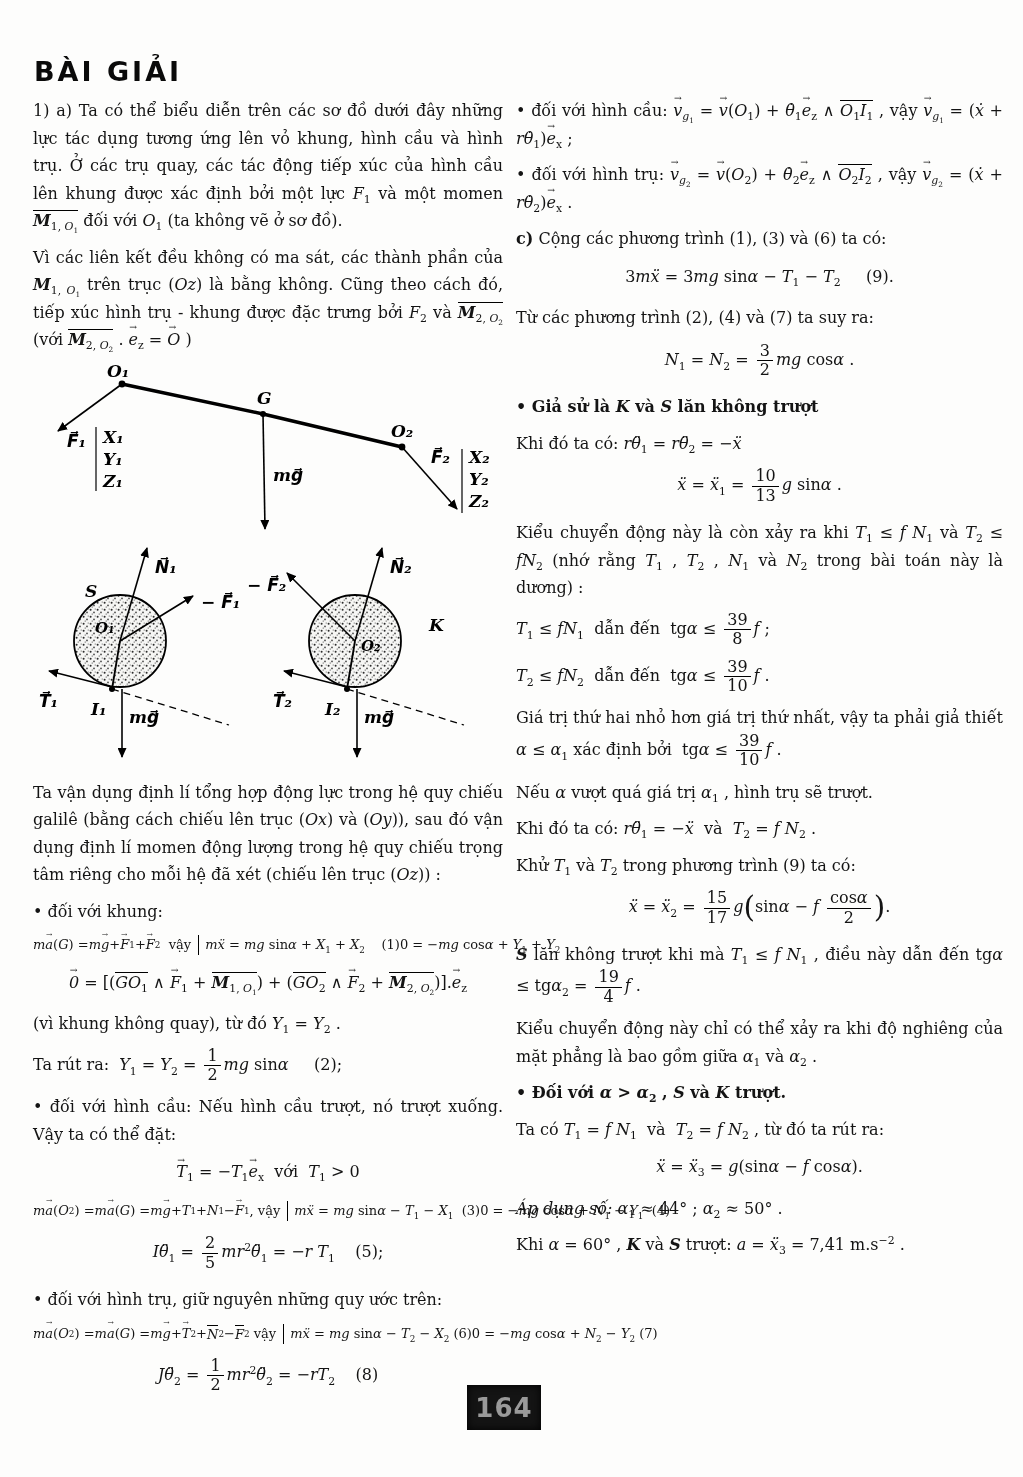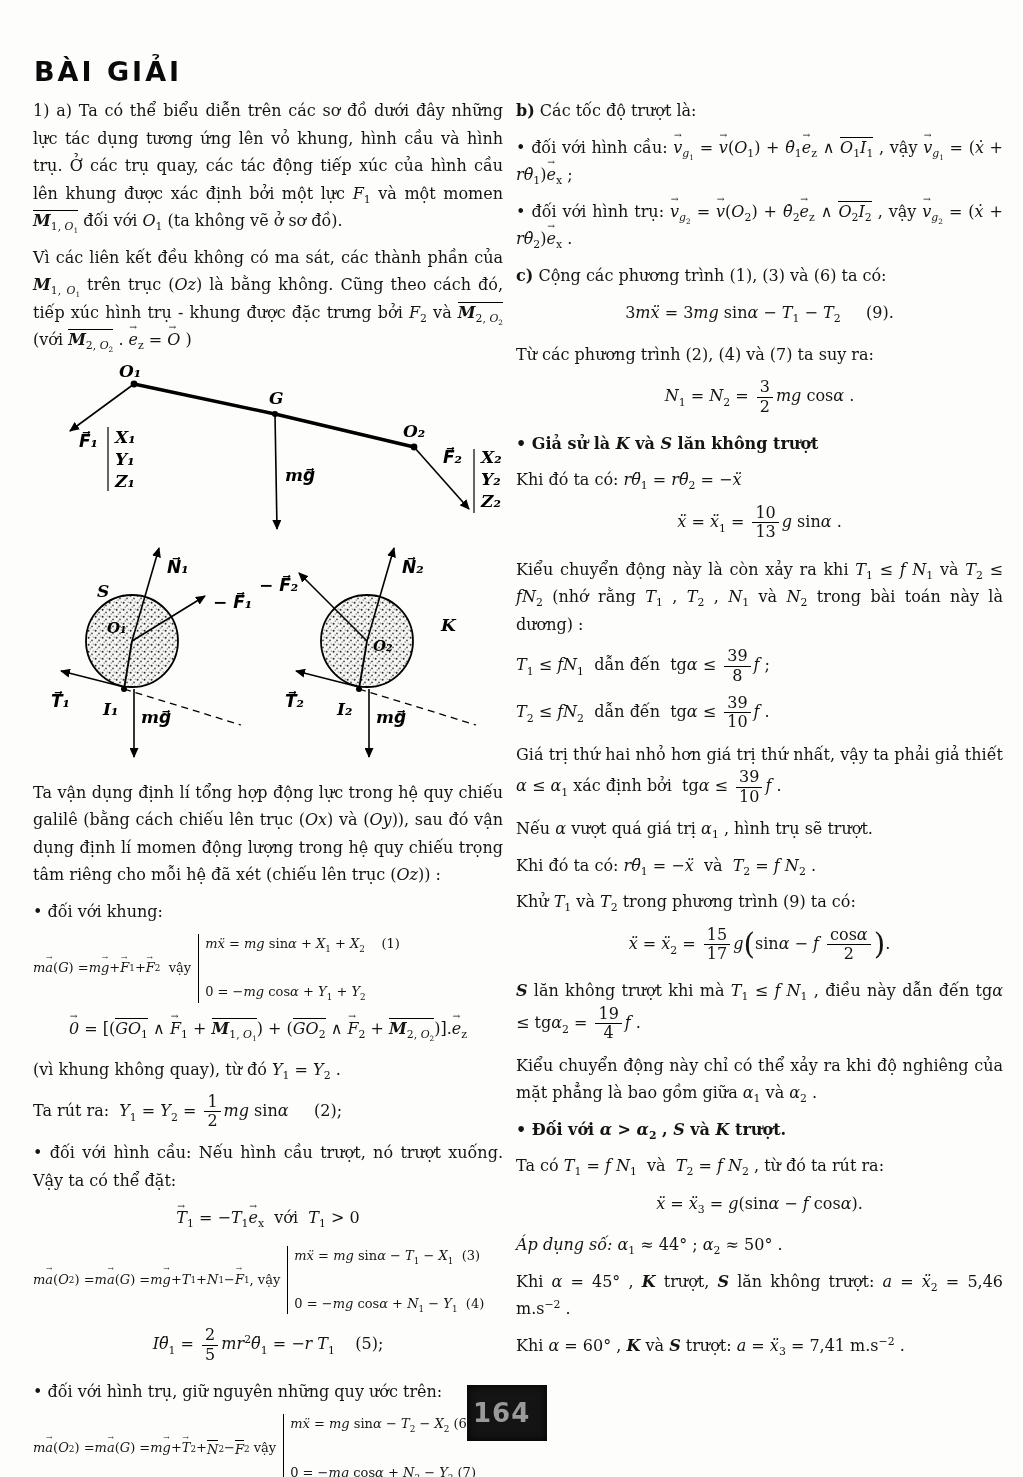--- a/index.html
+++ b/index.html
@@ -19,34 +19,33 @@
   .blk{font-size:16px;line-height:1.72;text-align:justify;margin:0 0 9px;}
   .blk.pc{text-align:center;margin:10px 0 14px;}
   .blk.bb{font-weight:bold;text-align:left;}
   .blk.sysrow{white-space:nowrap;display:flex;align-items:center;font-size:13px;margin:6px 0 12px;text-align:left;}
   .blk i{font-style:italic;}
   sub,sup{font-size:68%;line-height:0;}
   .fr{display:inline-flex;flex-direction:column;align-items:center;vertical-align:middle;
       line-height:1.15;margin:0 3px;text-align:center;}
   .fr>span:first-child{border-bottom:1.3px solid #000;padding:0 3px;}
   .fr>span{padding:0 3px;}
-  .sys{display:inline-flex;flex-direction:column;border-left:1.4px solid #000;
-       padding-left:6px;margin-left:7px;line-height:1.55;text-align:left;gap:28px;}
+  .sys{display:inline-flex;border-left:1.4px solid #000;
+       padding-left:6px;margin-left:7px;line-height:1.55;text-align:left;}
   .ov{border-top:1.2px solid #000;display:inline-block;line-height:1.05;padding-top:2px;}
   .vec{position:relative;font-style:italic;display:inline-block;}
   .vec::after{content:'\2192';position:absolute;top:-0.72em;left:8%;font-size:0.58em;font-style:normal;}
   .scr{font-family:"DejaVu Serif",serif;font-style:italic;font-weight:bold;}
   .bigp{font-size:1.85em;font-weight:400;vertical-align:middle;line-height:1;font-style:normal;}
-  #diagram-wrap{margin:4px 12px 10px;}
+  #diagram-wrap{margin:4px 0 10px;}
   #page-badge{
-    position:absolute;left:467px;top:1385px;width:74px;height:56px;
-    background:#141414;color:#9a9a9a;display:flex;align-items:center;
+    position:absolute;left:467px;top:1385px;width:74px;height:45px;
+    background:#141414;color:#9a9a9a;display:flex;align-items:center;justify-content:center;
     font-family:"DejaVu Sans",sans-serif;font-weight:bold;font-size:26px;letter-spacing:1px;
     box-shadow:inset 0 0 8px #000;
-    padding-left:6px;
   }
   svg text{font-family:"DejaVu Serif","DejaVu Sans",serif;}
   .dlbl{font-style:italic;font-weight:bold;font-size:17px;}
   .dlbl-s{font-style:italic;font-weight:bold;font-size:15px;}
 </style>
 </head>
 <body>
 
 <div id="heading">BÀI GIẢI</div>
 
@@ -158,21 +157,20 @@
         </span></div>
       <div class="blk pc"><i>Jθ̈</i><sub>2</sub> = <span class="fr">
           <span>1</span>
           <span>2</span>
         </span><i>mr</i><sup>2</sup><i>θ̈</i><sub>2</sub> = −<i>rT</i><sub>2</sub> &nbsp;&nbsp;&nbsp;(8)</div>
     </div>
 </div>
 
 <div id="right-col" class="col">
   <div>
-      <div class="blk p"><b>b)</b> Các tốc độ trượt là:</div>
       <div class="blk p">• đối với hình cầu: <i class="vec">v</i><sub><i>g</i><sub>1</sub></sub> = <i class="vec">v</i>(<i>O</i><sub>1</sub>) + <i>θ̇</i><sub>1</sub><i class="vec">e</i><sub>z</sub> ∧ <span class="ov"><i>O</i><sub>1</sub><i>I</i><sub>1</sub></span> , vậy <i class="vec">v</i><sub><i>g</i><sub>1</sub></sub> = (<i>ẋ</i> + <i>rθ̇</i><sub>1</sub>)<i class="vec">e</i><sub>x</sub> ;</div>
       <div class="blk p">• đối với hình trụ: <i class="vec">v</i><sub><i>g</i><sub>2</sub></sub> = <i class="vec">v</i>(<i>O</i><sub>2</sub>) + <i>θ̇</i><sub>2</sub><i class="vec">e</i><sub>z</sub> ∧ <span class="ov"><i>O</i><sub>2</sub><i>I</i><sub>2</sub></span> , vậy <i class="vec">v</i><sub><i>g</i><sub>2</sub></sub> = (<i>ẋ</i> + <i>rθ̇</i><sub>2</sub>)<i class="vec">e</i><sub>x</sub> .</div>
       <div class="blk p"><b>c)</b> Cộng các phương trình (1), (3) và (6) ta có:</div>
       <div class="blk pc">3<i>mẍ</i> = 3<i>mg</i> sin<i>α</i> − <i>T</i><sub>1</sub> − <i>T</i><sub>2</sub> &nbsp;&nbsp;&nbsp;&nbsp;(9).</div>
       <div class="blk p">Từ các phương trình (2), (4) và (7) ta suy ra:</div>
       <div class="blk pc"><i>N</i><sub>1</sub> = <i>N</i><sub>2</sub> = <span class="fr">
           <span>3</span>
           <span>2</span>
         </span><i>mg</i> cos<i>α</i> .</div>
       <div class="blk bb">• Giả sử là <i class="scr">K</i> và <i class="scr">S</i> lăn không trượt</div>
@@ -206,20 +204,19 @@
         </span><span class="bigp">)</span>.</div>
       <div class="blk p"><i class="scr">S</i> lăn không trượt khi mà <i>T</i><sub>1</sub> ≤ <i>f N</i><sub>1</sub> , điều này dẫn đến tg<i>α</i> ≤ tg<i>α</i><sub>2</sub> = <span class="fr">
           <span>19</span>
           <span>4</span>
         </span><i>f</i> .</div>
       <div class="blk p">Kiểu chuyển động này chỉ có thể xảy ra khi độ nghiêng của mặt phẳng là bao gồm giữa <i>α</i><sub>1</sub> và <i>α</i><sub>2</sub> .</div>
       <div class="blk bb">• Đối với <i>α</i> &gt; <i>α</i><sub>2</sub> , <i class="scr">S</i> và <i class="scr">K</i> trượt.</div>
       <div class="blk p">Ta có <i>T</i><sub>1</sub> = <i>f N</i><sub>1</sub> &nbsp;và&nbsp; <i>T</i><sub>2</sub> = <i>f N</i><sub>2</sub> , từ đó ta rút ra:</div>
       <div class="blk pc"><i>ẍ</i> = <i>ẍ</i><sub>3</sub> = <i>g</i>(sin<i>α</i> − <i>f</i> cos<i>α</i>).</div>
       <div class="blk p"><i>Áp dụng số:</i> <i>α</i><sub>1</sub> ≈ 44° ; <i>α</i><sub>2</sub> ≈ 50° .</div>
-      <div class="blk p">Khi <i>α</i> = 45° , <i class="scr">K</i> trượt, <i class="scr">S</i> lăn không trượt: <i>a</i> = <i>ẍ</i><sub>2</sub> = 5,46 m.s<sup>−2</sup> .</div>
       <div class="blk p">Khi <i>α</i> = 60° , <i class="scr">K</i> và <i class="scr">S</i> trượt: <i>a</i> = <i>ẍ</i><sub>3</sub> = 7,41 m.s<sup>−2</sup> .</div>
     </div>
 </div>
 
 <div id="page-badge">
   <span>164</span>
 </div>
 
 </body></html>

